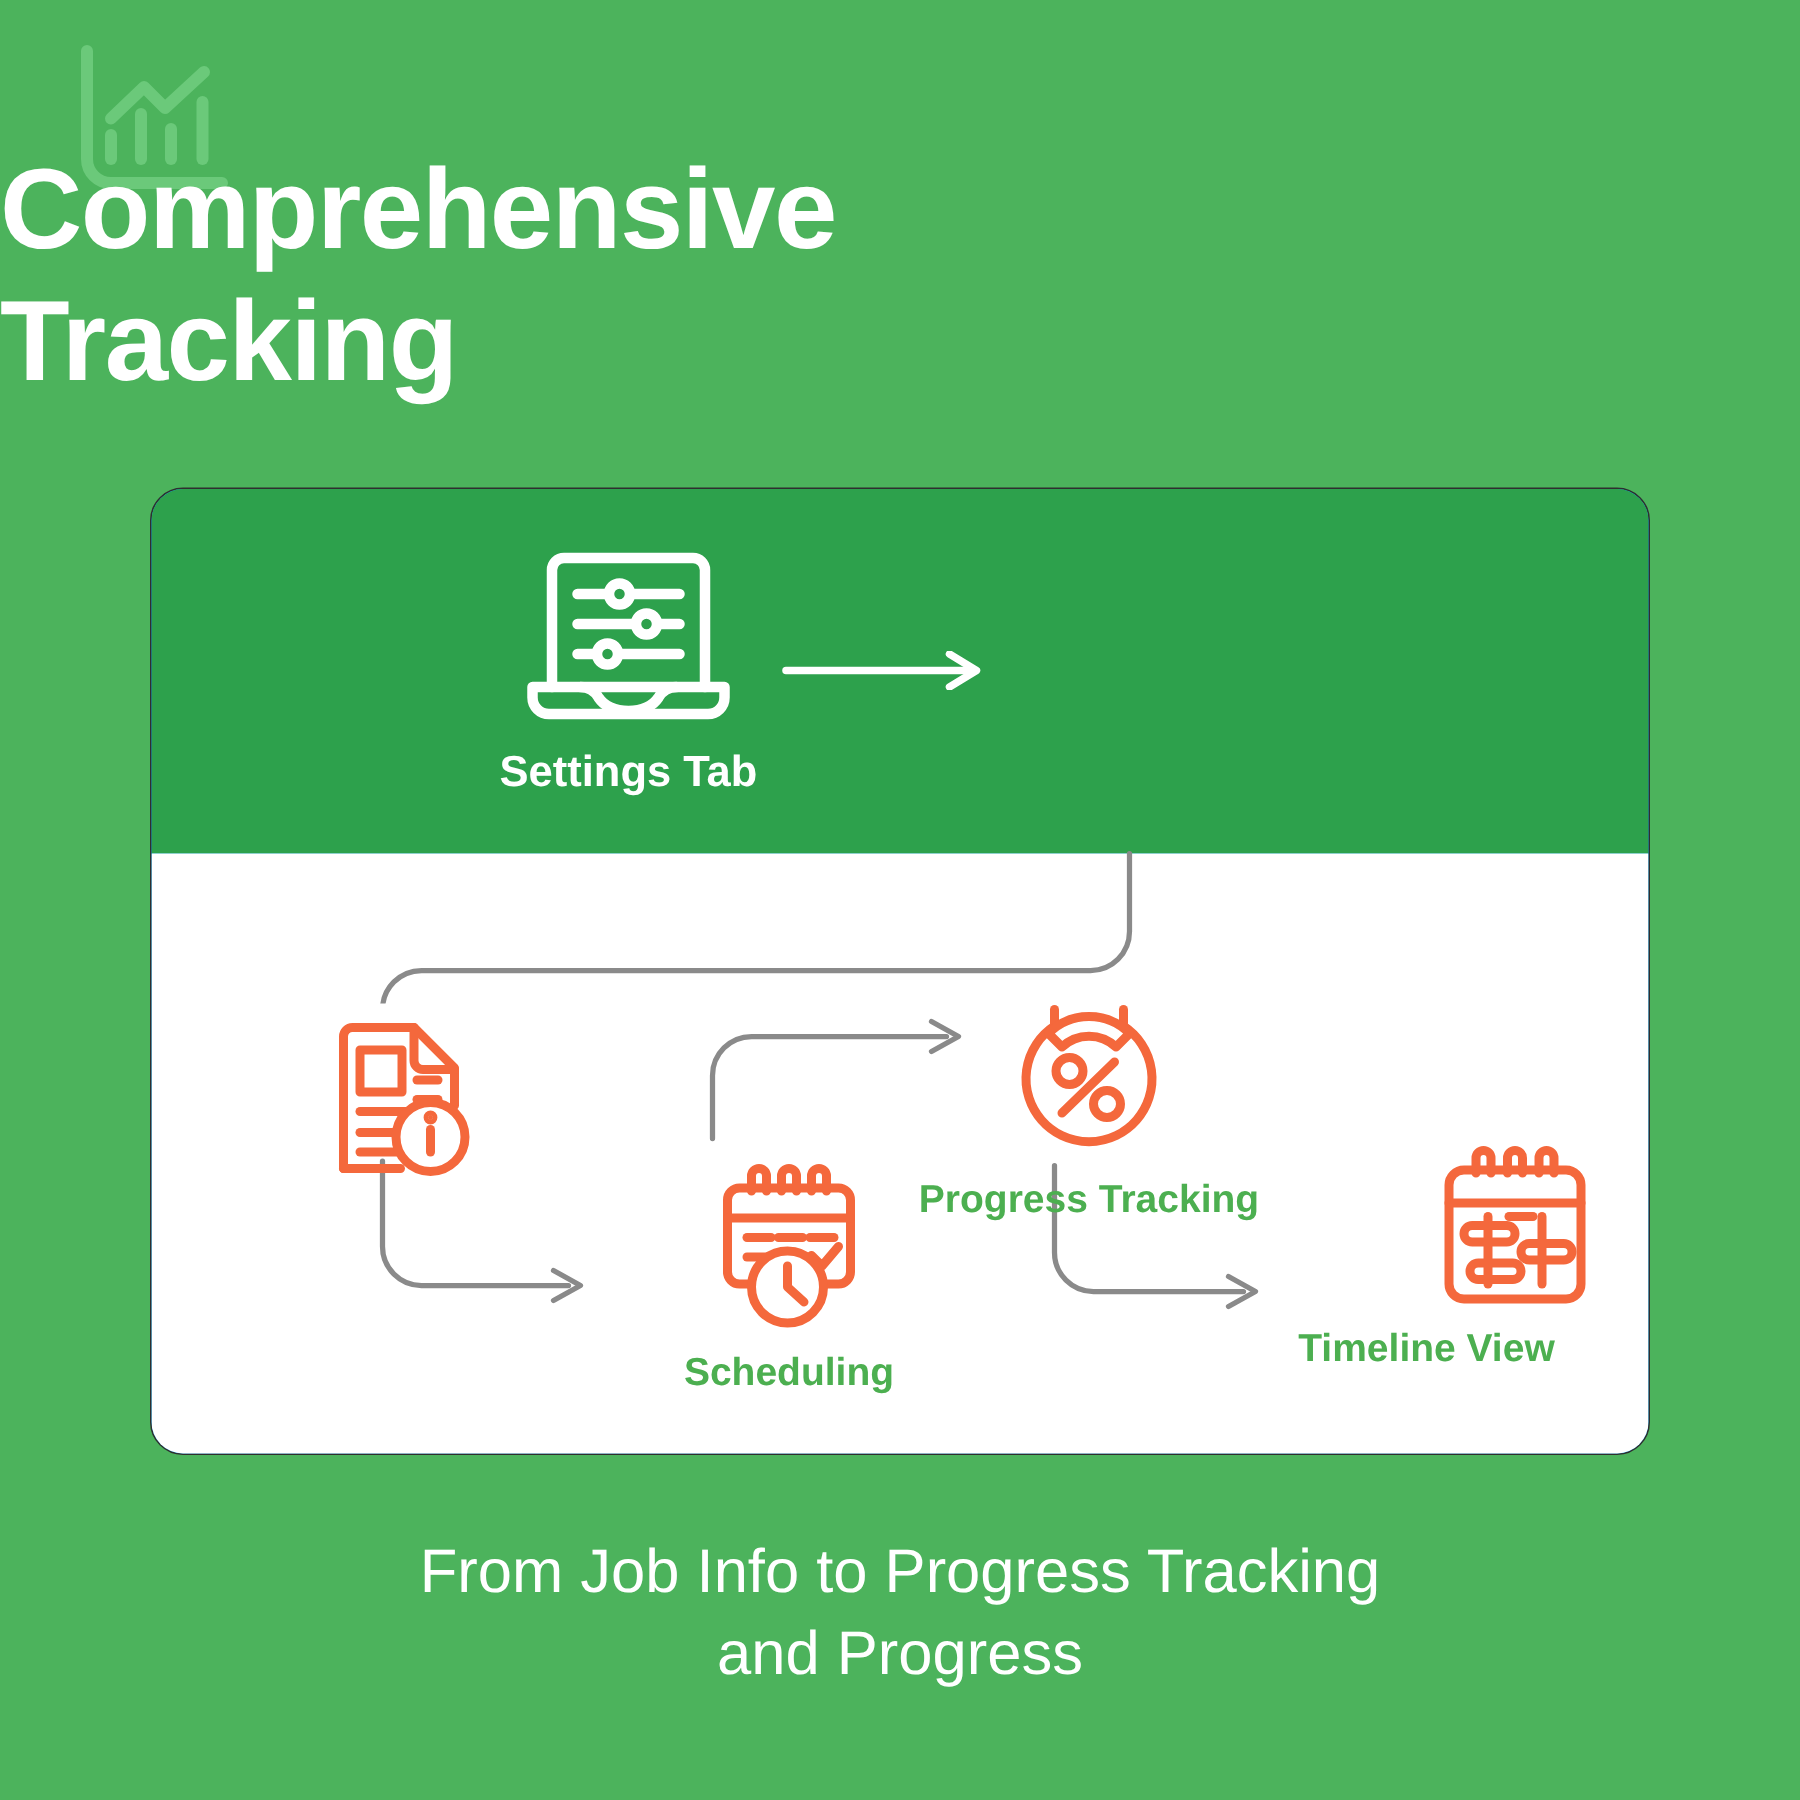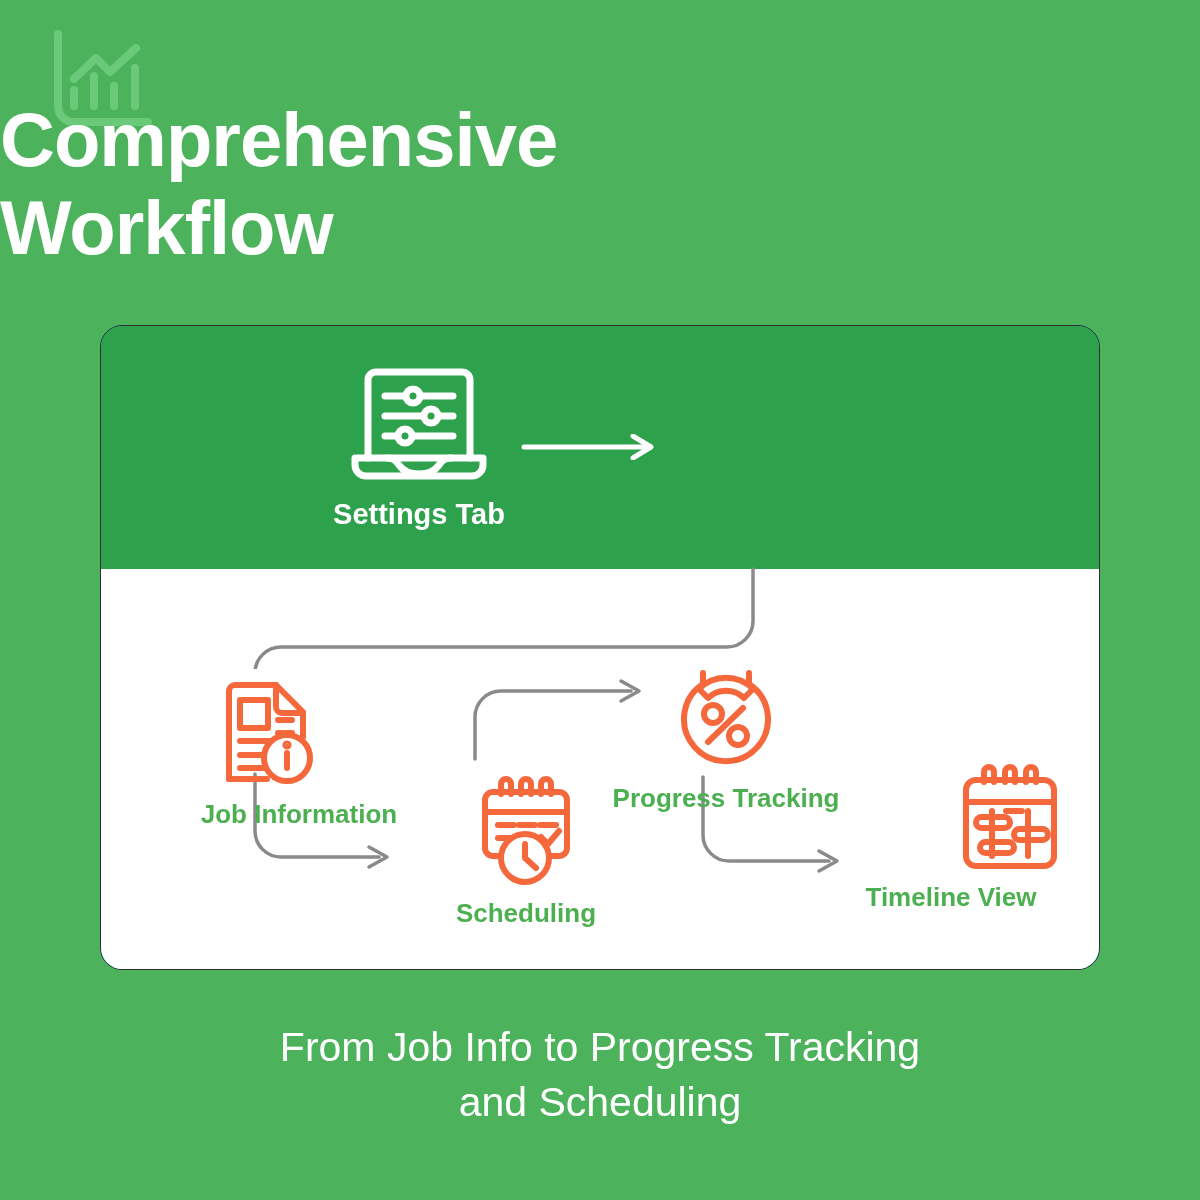--- a/index.html
+++ b/index.html
@@ -169,21 +169,21 @@
       <path d="M26 66 L26 82"></path>
       <path d="M46 52 L46 82"></path>
       <path d="M66 62 L66 82"></path>
       <path d="M87 44 L87 82"></path>
     </g>
   </svg>
 </div>
 
 <div class="title">
   <span class="line">Comprehensive</span>
-  <span class="line">Workflow</span>
+  <span class="line">Tracking</span>
 </div>
 
 <div class="card">
 
   <div class="card-header">
 
     <div class="top-node" id="top-node-0">
       <span class="node-icon">
         <svg width="152" height="116" viewBox="0 0 152 116">
           <g fill="none" stroke="#FFFFFF" stroke-width="7" stroke-linecap="round" stroke-linejoin="round">
@@ -249,21 +249,20 @@
             <line x1="57" y1="54" x2="71" y2="54"></line>
             <line x1="19" y1="62" x2="66" y2="62"></line>
             <line x1="19" y1="76" x2="55" y2="76"></line>
             <line x1="19" y1="89" x2="48" y2="89"></line>
             <circle cx="66" cy="79" r="23" fill="#FFFFFF"></circle>
             <line x1="66" y1="74" x2="66" y2="89"></line>
             <circle cx="66" cy="66" r="1.6" fill="#F4683C"></circle>
           </g>
         </svg>
       </span>
-      <span class="node-label">Job Information</span>
     </div>
 
     <div class="flow-node" id="node-sched">
       <span class="node-icon">
         <svg width="106" height="110" viewBox="0 0 106 110">
           <g fill="none" stroke="#F4683C" stroke-width="6" stroke-linecap="round" stroke-linejoin="round">
             <path d="M12 72 L12 24 a8 8 0 0 1 8 -8 L86 16 a8 8 0 0 1 8 8 L94 72 a8 8 0 0 1 -8 8 L72 80"></path>
             <path d="M12 72 a8 8 0 0 0 8 8 L32 80"></path>
             <line x1="12" y1="36" x2="94" y2="36"></line>
             <path d="M28 18 L28 8 a5 5 0 0 1 10 0 L38 18"></path>
@@ -319,14 +318,14 @@
         </svg>
       </span>
       <span class="node-label">Timeline View</span>
     </div>
 
   </div>
 </div>
 
 <div class="footer">
   <span class="line">From Job Info to Progress Tracking</span>
-  <span class="line">and Scheduling</span>
+  <span class="line">and Progress</span>
 </div>
 
 </body></html>

